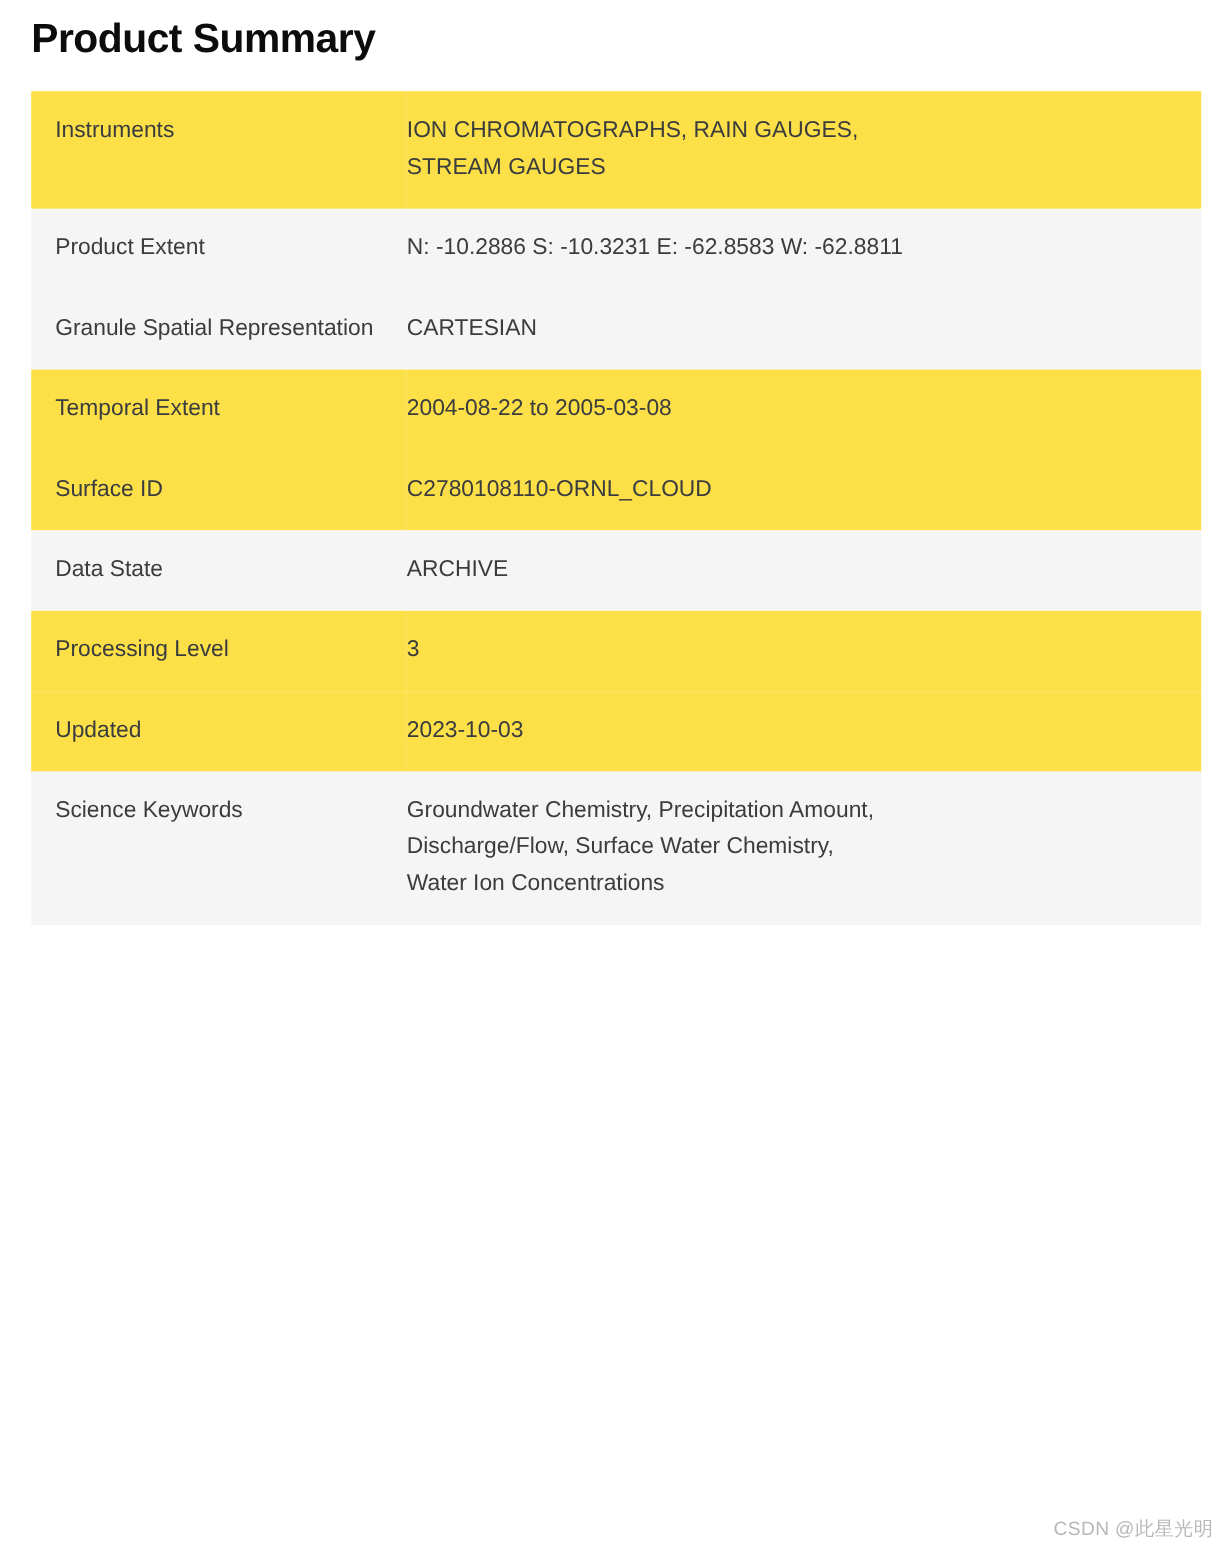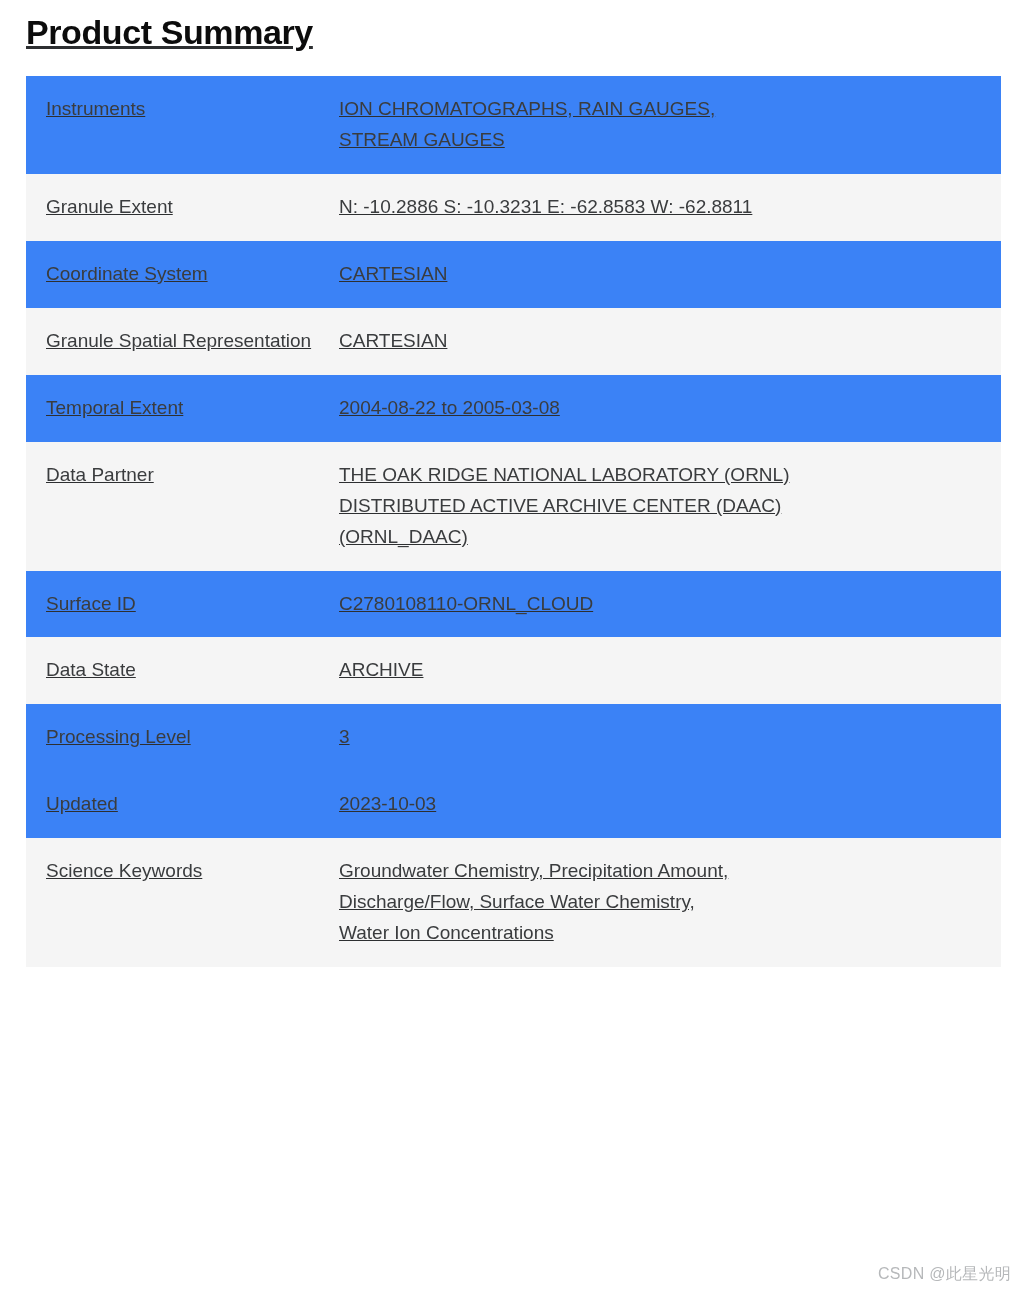--- a/index.html
+++ b/index.html
@@ -12,42 +12,41 @@
     min-height: 1297px;
     font-family: "Liberation Sans", sans-serif;
     color: #2d2f31;
     position: relative;
     overflow: hidden;
   }
   .page {
     padding: 0;
     width: 1027px;
     box-sizing: border-box;
-    text-decoration: underline;
   }
   .page-title {
     font-size: 34px;
     font-weight: bold;
     color: #0c0c0c;
     letter-spacing: -0.4px;
     margin: 12px 0 0 26px;
     line-height: 1.2;
   }
   .summary-table {
     margin-top: 23px;
     width: 975px;
     margin-left: 26px;
     border-collapse: collapse;
     table-layout: fixed;
   }
   .summary-table tr.odd {
     background: #f5f5f5;
   }
   .summary-table tr.even {
-    background: #3b82f6;
+    background: #fde047;
   }
   .summary-table td {
     vertical-align: top;
     padding: 18px 0 18px 0;
     font-size: 19px;
     line-height: 1.63;
     color: #3a3c3e;
   }
   .summary-table td.label {
     width: 313px;
@@ -80,40 +79,30 @@
   <h1 class="page-title">Product Summary</h1>
 
   <table class="summary-table">
     <tbody>
         <tr class="even">
           <td class="label">Instruments</td>
           <td class="value">ION CHROMATOGRAPHS, RAIN GAUGES,
 STREAM GAUGES</td>
         </tr>
         <tr class="odd">
-          <td class="label">Granule Extent</td>
+          <td class="label">Product Extent</td>
           <td class="value">N: -10.2886 S: -10.3231 E: -62.8583 W: -62.8811</td>
-        </tr>
-        <tr class="even">
-          <td class="label">Coordinate System</td>
-          <td class="value">CARTESIAN</td>
         </tr>
         <tr class="odd">
           <td class="label">Granule Spatial Representation</td>
           <td class="value">CARTESIAN</td>
         </tr>
         <tr class="even">
           <td class="label">Temporal Extent</td>
           <td class="value">2004-08-22 to 2005-03-08</td>
-        </tr>
-        <tr class="odd">
-          <td class="label">Data Partner</td>
-          <td class="value">THE OAK RIDGE NATIONAL LABORATORY (ORNL)
-DISTRIBUTED ACTIVE ARCHIVE CENTER (DAAC)
-(ORNL_DAAC)</td>
         </tr>
         <tr class="even">
           <td class="label">Surface ID</td>
           <td class="value">C2780108110-ORNL_CLOUD</td>
         </tr>
         <tr class="odd">
           <td class="label">Data State</td>
           <td class="value">ARCHIVE</td>
         </tr>
         <tr class="even">

